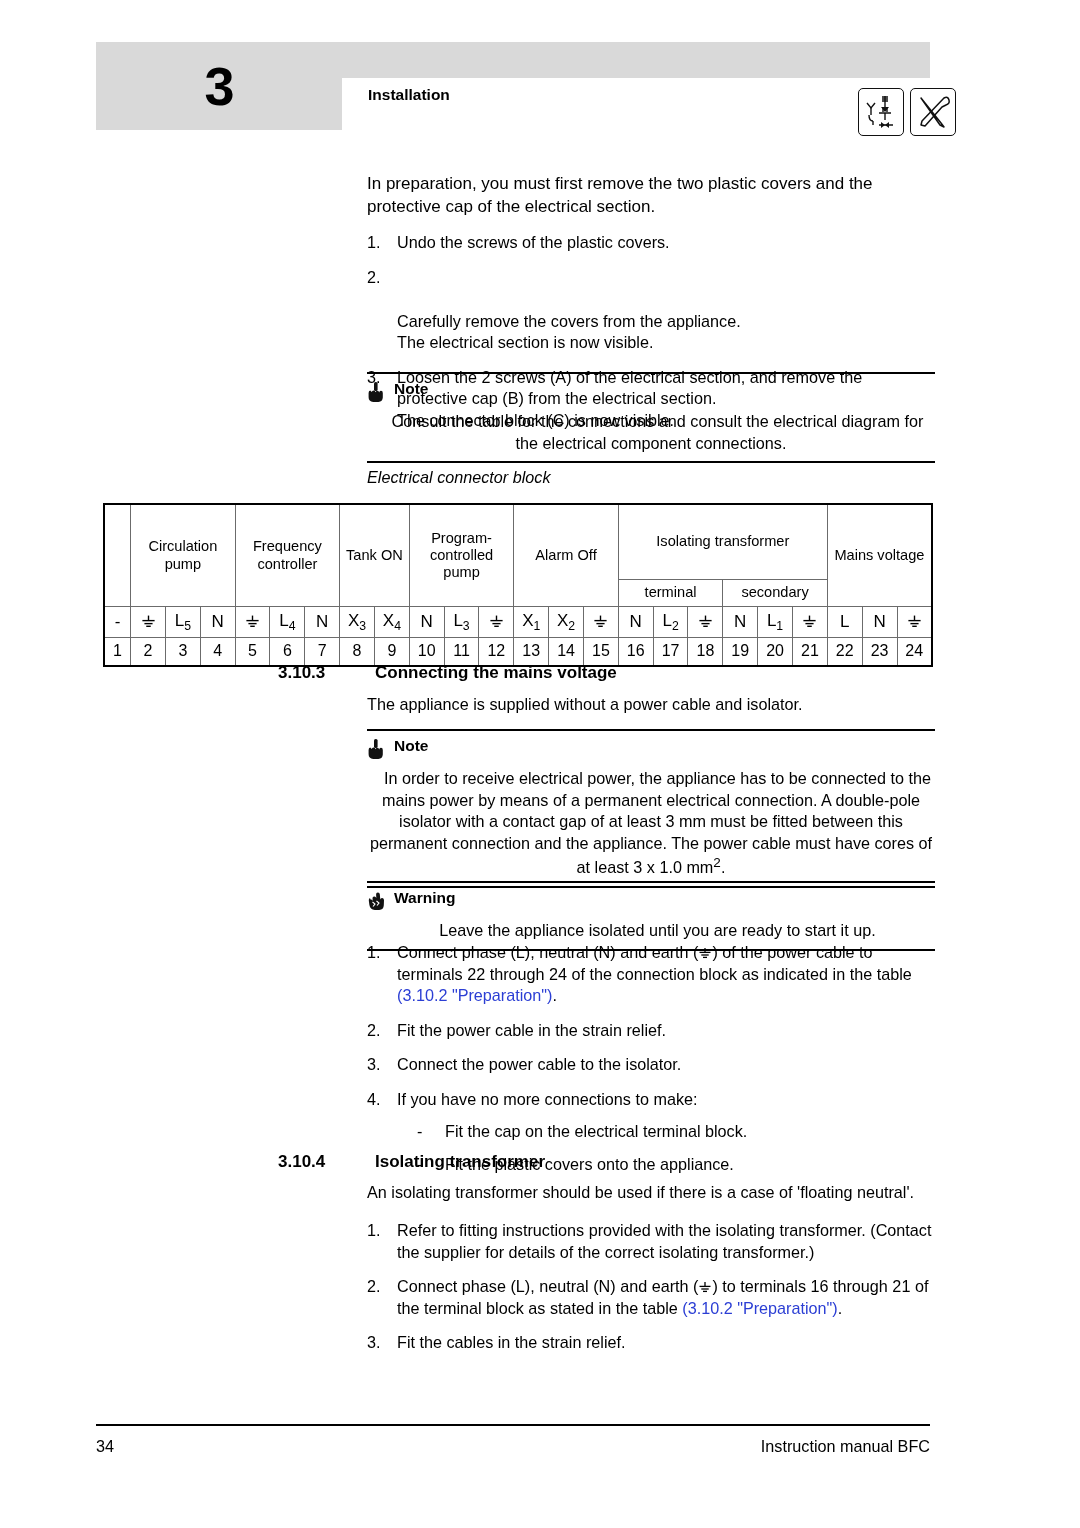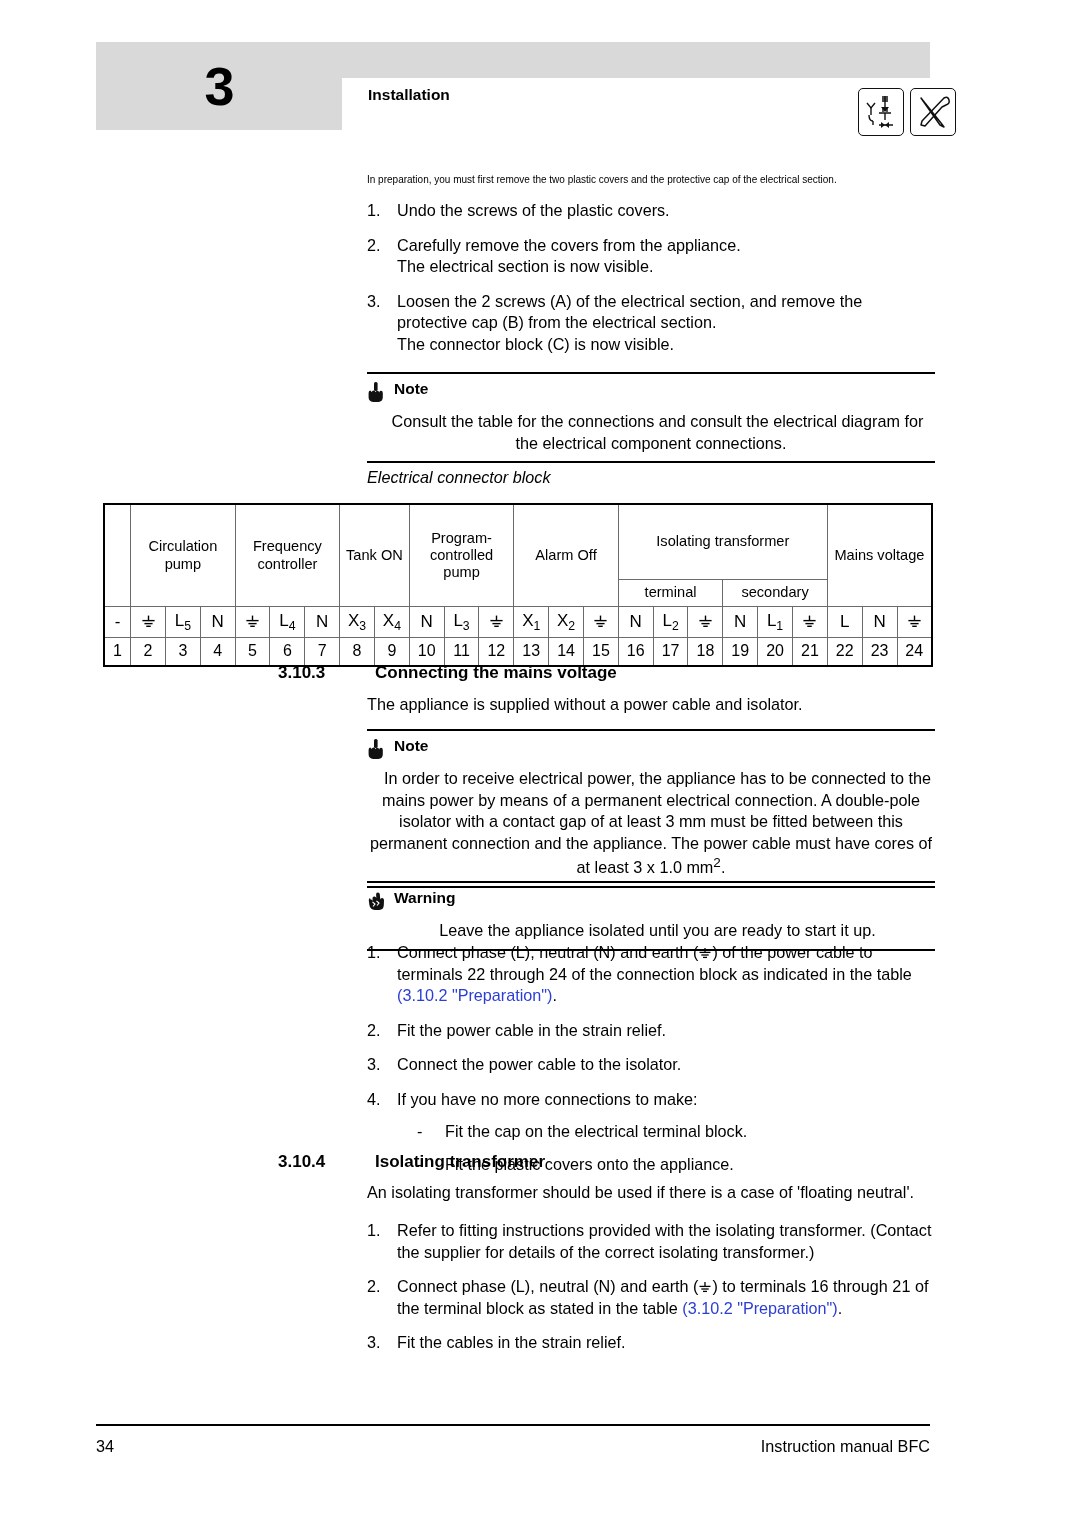--- a/index.html
+++ b/index.html
@@ -75,21 +75,21 @@
   }
 
   
   .content {
     position: absolute;
     left: 0;
     top: 0;
     width: 1080px;
   }
   .para, .note-text, .li-text {
-    font-size: 10px;
+    font-size: 17px;
     line-height: 1.33;
   }
   .block-intro {
     position: absolute;
     left: 367px;
     top: 173px;
     width: 568px;
   }
   .olist {
     margin: 0;
@@ -283,21 +283,21 @@
 
   <div class="block-intro">
     <div class="para">In preparation, you must first remove the two plastic covers and the protective cap of the electrical section.</div>
     <ol class="olist" style="margin-top:14px;">
       <li>
         <span class="marker">1.</span>
         <span class="li-body" style="white-space:pre-line;">Undo the screws of the plastic covers.</span>
       </li>
       <li>
         <span class="marker">2.</span>
-        <span class="li-body" style="white-space:pre-line;">Carefully remove the covers from the appliance.
+        <span class="li-body" style="white-space:pre-line;margin-top:44px;">Carefully remove the covers from the appliance.
 The electrical section is now visible.</span>
       </li>
       <li>
         <span class="marker">3.</span>
         <span class="li-body" style="white-space:pre-line;">Loosen the 2 screws (A) of the electrical section, and remove the protective cap (B) from the electrical section.
 The connector block (C) is now visible.</span>
       </li>
     </ol>
   </div>
 

